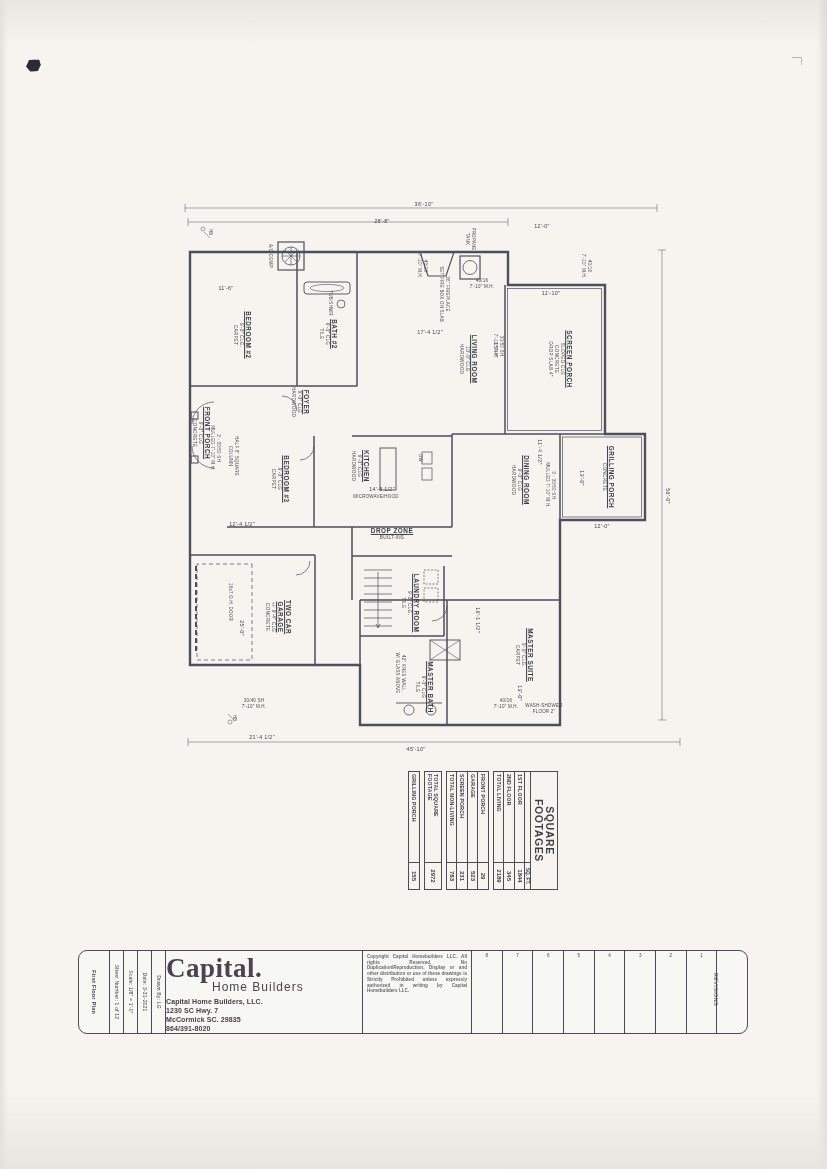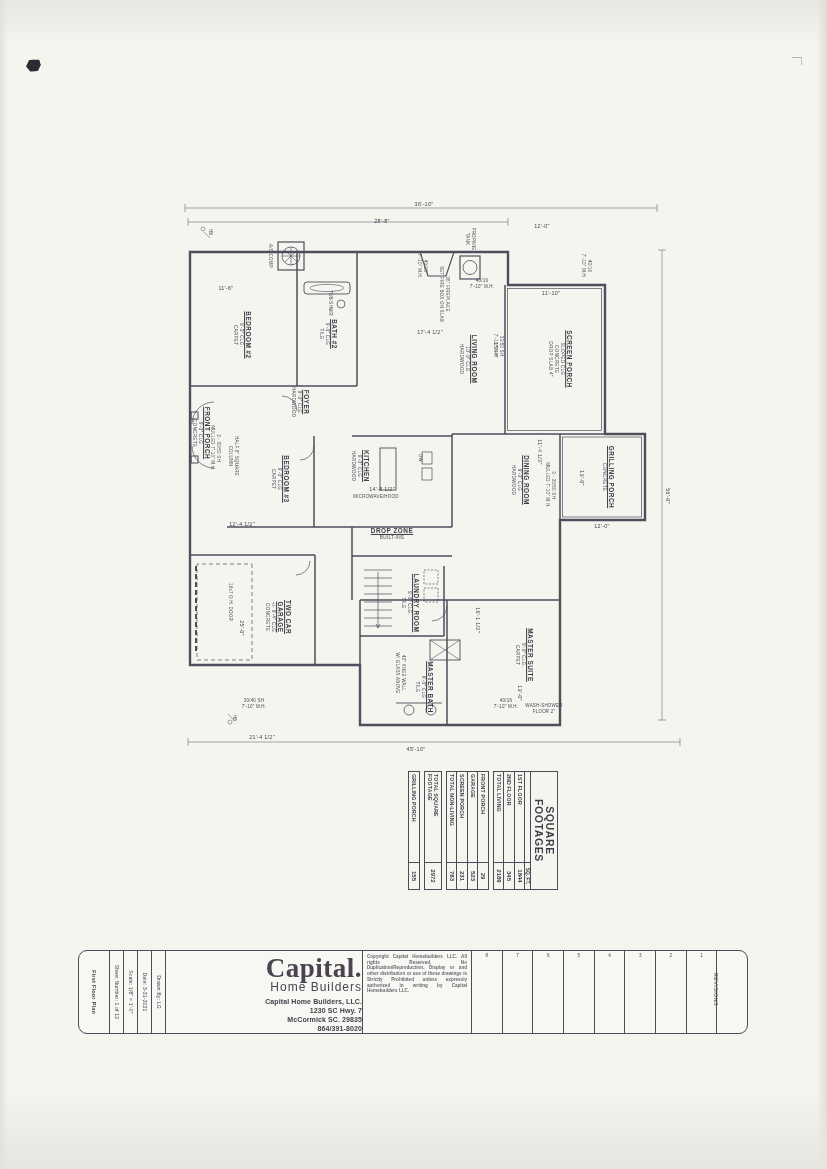--- a/index.html
+++ b/index.html
@@ -49,21 +49,21 @@
   .strips{display:flex;height:100%;}
   .strip{position:relative;border-right:1px solid #4c4c58;height:100%;}
   .strip>span{position:absolute;left:50%;top:50%;transform:translate(-50%,-50%) rotate(90deg);
         font-size:5px;letter-spacing:.2px;white-space:nowrap;color:#45454f;}
   .strip.wide>span{font-size:5.6px;font-weight:bold;}
   .addr{width:205px;border-right:1px solid #4c4c58;display:flex;flex-direction:column;}
   .addr-lines{flex:1;display:flex;flex-direction:column;justify-content:center;text-align:center;
         font-size:11px;font-weight:bold;line-height:1.22;color:#45454e;letter-spacing:.1px;}
   .finalplan{border-top:1px solid #4c4c58;text-align:center;font-size:9px;font-weight:bold;
         padding:2px 0;color:#45454e;}
-  .builder{width:196px;border-right:1px solid #4c4c58;text-align:right;padding-top:4px;}
+  .builder{width:196px;border-right:1px solid #4c4c58;text-align:left;padding-top:4px;}
   .logo{font-family:"Liberation Serif",serif;font-size:27px;font-weight:bold;color:#4b4450;
         line-height:1;letter-spacing:.5px;}
   .logo-sub{font-size:12px;color:#4b4450;letter-spacing:1px;margin:-2px 0 3px 46px;}
   .builder-lines{font-size:7px;font-weight:bold;line-height:1.3;color:#474049;letter-spacing:.1px;}
   .copyr{width:100px;border-right:1px solid #4c4c58;padding:3px 4px;}
   .copyr p{margin:0;font-size:4.6px;line-height:1.25;color:#6a6a72;font-weight:bold;
         text-align:justify;filter:blur(.2px);}
   .revs{flex:1;display:flex;}
   .revcol{flex:1;border-right:1px solid #4c4c58;text-align:center;font-size:4.6px;
         padding-top:2px;color:#4a4a55;}

